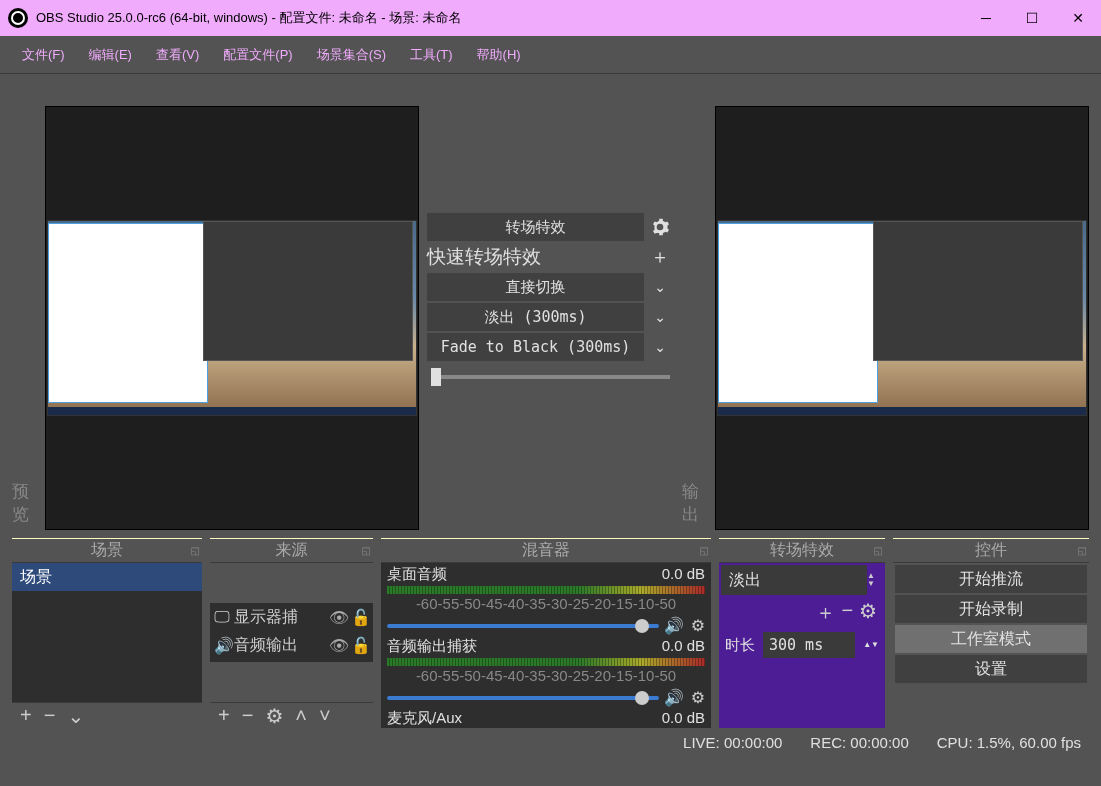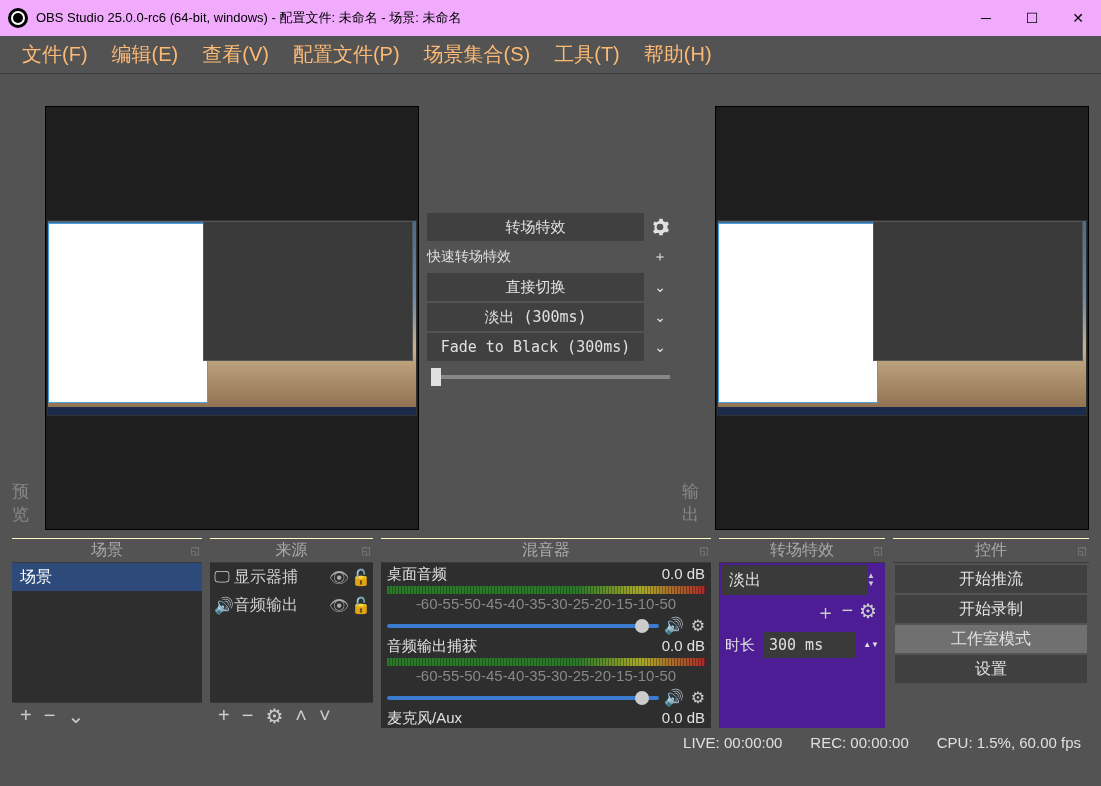--- a/index.html
+++ b/index.html
@@ -4,49 +4,49 @@
 <style>
 * { box-sizing: border-box; margin: 0; padding: 0; font-family: "Segoe UI", Arial, sans-serif; }
 body { background: #535353; width: 1101px; height: 786px; overflow: hidden; color: #e0e0e0; font-size: 14px; }
 .titlebar { height: 36px; background: #f0abfc; display: flex; align-items: center; color: #000; }
 .titlebar .logo { width: 20px; height: 20px; border-radius: 50%; background: #000; margin: 0 8px; position: relative; }
 .titlebar .logo::after { content: ""; position: absolute; width: 10px; height: 10px; border: 2px solid #fff; border-radius: 50%; top: 3px; left: 3px; }
 .titlebar .title { flex: 1; font-size: 13px; }
 .winctl { display: flex; }
 .winctl div { width: 46px; height: 32px; display: flex; align-items: center; justify-content: center; font-size: 14px; cursor: pointer; }
 .menubar { height: 38px; background: #535353; display: flex; align-items: center; padding: 0 10px; border-bottom: 1px solid #3a3a3a; }
-.menubar .mitem { padding: 4px 12px; font-size: 20px; color: #fdba74; cursor: pointer; }
+.menubar .mitem { padding: 4px 12px; font-size: 13px; color: #f0abfc; cursor: pointer; }
 .studio { display: flex; padding: 0 12px 8px 12px; gap: 8px; }
 .previewcol { flex: 1; display: flex; flex-direction: row; align-items: flex-end; margin-top: 32px; }
 .previewlbl { font-size: 17px; color: #888; padding: 4px 0; margin-top: -4px; }
 .previewbox { width: 390px; height: 424px; background: #1e1e1e; border: 1px solid #000; display: flex; align-items: center; justify-content: center; }
 .fake-desktop { width: 370px; height: 196px; background: linear-gradient(to bottom, #4a6a8a 0%, #6a8aaa 40%, #c9b08a 65%, #8a6a4a 100%); position: relative; border: 1px solid #333; }
 .fake-win { position: absolute; background: #fff; border: 1px solid #4aa0e0; }
 .fw1 { left: 0; top: 2px; width: 160px; height: 180px; }
 .fw2 { left: 155px; top: 0px; width: 210px; height: 140px; background: #3a3a3a; border-color: #555; }
 .fake-tb { position:absolute; bottom:0; left:0; right:0; height:8px; background:#1a2a4a; }
 .transcol { width: 264px; display: flex; flex-direction: column; align-items: center; justify-content: center; gap: 2px; }
 .trow { width: 100%; display: flex; align-items: center; gap: 2px; }
 .tbtn { flex: 1; height: 28px; background: #404040; display: flex; align-items: center; justify-content: center; font-family: "Consolas", monospace; font-size: 15px; color: #e0e0e0; cursor: pointer; }
 .ticon { width: 28px; height: 28px; display: flex; align-items: center; justify-content: center; cursor: pointer; }
-.tlabel { width:100%; font-family:"Consolas",monospace; font-size:14px; text-align:left; display:flex; align-items:center; height:28px;}
+.tlabel { width:100%; font-family:"Consolas",monospace; font-size:19px; text-align:left; display:flex; align-items:center; height:28px;}
 .tlabel span:first-child { flex:1; }
 .slider-row { width: 100%; height: 28px; display: flex; align-items: center; }
 .slider-track { flex: 1; height: 4px; background: #888; position: relative; margin: 0 4px; }
 .slider-thumb { position: absolute; left: 0; top: -7px; width: 10px; height: 18px; background: #e0e0e0; }
 .panels { display: flex; padding: 0 12px; gap: 8px; height: 190px; }
 .panel { background: #535353; display: flex; flex-direction: column; border-top: 1px solid #fef9c3; }
 .phdr { height: 24px; display: flex; align-items: center; justify-content: center; position: relative; font-size: 16px; color: #aaa; border-bottom: 1px solid #3a3a3a; }
 .phdr .popicon { position: absolute; right: 2px; font-size: 10px; color: #888; cursor: pointer; }
 .pbody { flex: 1; overflow: hidden; background: #2e2e2e; }
 .pfooter { height: 26px; display: flex; align-items: center; background: #535353; border-top: 1px solid #3a3a3a; padding: 0 4px; gap: 4px; font-size: 20px; color: #ccc; }
 .pfooter .fbtn { cursor: pointer; padding: 0 4px; }
 .panel-scenes { width: 190px; }
 .scene-item { height: 28px; background: #2d4a7a; color: #fff; display: flex; align-items: center; padding: 0 8px; font-size: 16px; }
-.panel-sources { width: 163px; }
+.panel-sources { width: 163px; gap: 40px; }
 .src-item { height: 28px; display: flex; align-items: center; padding: 0 4px; gap: 4px; font-size: 16px; color: #ccc; }
 .src-item .sic { width: 16px; text-align: center; }
 .src-item .stxt { flex: 1; overflow: hidden; white-space: nowrap; }
 .src-item .eye, .src-item .lock { width: 18px; text-align: center; color: #aaa; cursor: pointer; }
 .panel-mixer { flex: 1; }
 .mix-ch { padding: 2px 6px 0 6px; }
 .mix-top { display: flex; justify-content: space-between; font-size: 15px; font-family:"Consolas",monospace; }
 .mix-meter { height: 8px; background: linear-gradient(to right, #2a7a2a 0%, #2a7a2a 60%, #aaaa2a 80%, #aa2a2a 100%); margin-top: 2px; position: relative; }
 .mix-meter::after { content: ""; position:absolute; top:0; left:0; right:0; bottom:0; background: repeating-linear-gradient(to right, transparent 0 2px, #000 2px 3px); opacity:0.3;}
 .mix-ticks { display: flex; justify-content: center; font-size: 15px; color: #888; font-family:monospace; margin-top:1px;}

